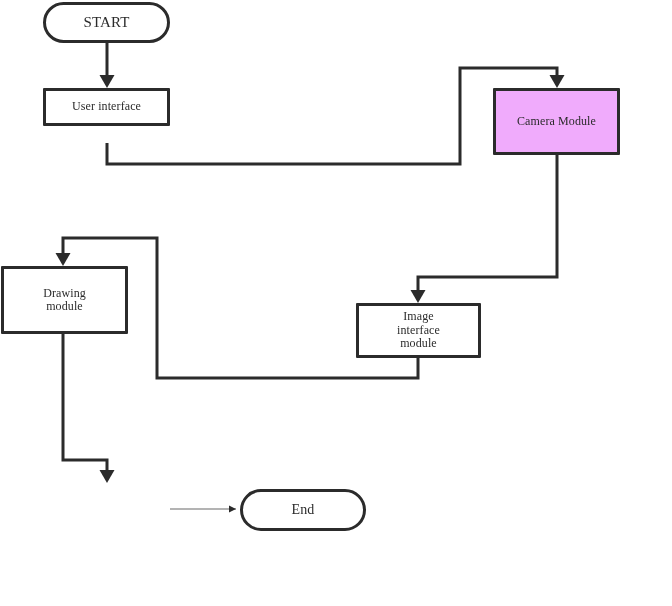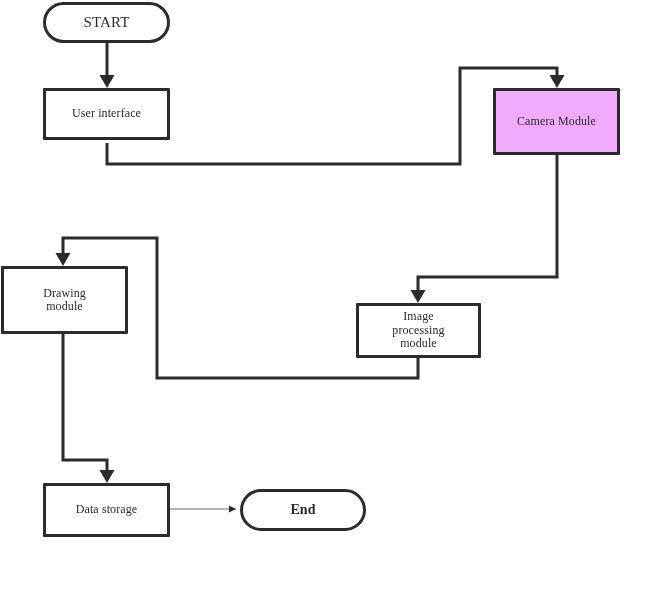--- a/index.html
+++ b/index.html
@@ -68,34 +68,31 @@
       <path d="M418 358 L418 378 L157 378 L157 238 L63 238 L63 262" fill="none" stroke="#2b2b2b" stroke-width="3" stroke-linejoin="miter" stroke-linecap="butt"></path>
       <polygon points="63,266 55.5,253 70.5,253" fill="#2b2b2b"></polygon>
       <path d="M63 321 L63 460 L107 460 L107 479" fill="none" stroke="#2b2b2b" stroke-width="3" stroke-linejoin="miter" stroke-linecap="butt"></path>
       <polygon points="107,483 99.5,470 114.5,470" fill="#2b2b2b"></polygon>
       <path d="M170 509 L236 509" fill="none" stroke="#9a9a9a" stroke-width="1.6" stroke-linejoin="miter" stroke-linecap="butt"></path>
       <polygon points="236,509 229,512.4 229,505.6" fill="#2b2b2b"></polygon>
     </svg>
 <div class="node node-terminal" style="left: 43px; top: 2px; width: 127px; height: 41px; font-size: 15px; border-color: rgb(43, 43, 43); border-width: 3px; background: rgb(255, 255, 255); color: rgb(43, 43, 43);">
       <span class="node-label">START</span>
     </div>
-    <div class="node node-rect" style="left: 43px; top: 88px; width: 127px; height: 52px; font-size: 12px; border-color: rgb(43, 43, 43); border-width: 3px; background: rgb(255, 255, 255); color: rgb(43, 43, 43);">
+    <div class="node node-rect" style="left: 43px; top: 88px; width: 127px; height: 38px; font-size: 12px; border-color: rgb(43, 43, 43); border-width: 3px; background: rgb(255, 255, 255); color: rgb(43, 43, 43);">
       <span class="node-label">User interface</span>
     </div>
     <div class="node node-rect" style="left: 493px; top: 88px; width: 127px; height: 67px; font-size: 12px; border-color: rgb(43, 43, 43); border-width: 3px; background: #f0abfc; color: rgb(43, 43, 43);">
       <span class="node-label">Camera Module</span>
     </div>
     <div class="node node-rect" style="left: 1px; top: 266px; width: 127px; height: 68px; font-size: 12px; border-color: rgb(43, 43, 43); border-width: 3px; background: rgb(255, 255, 255); color: rgb(43, 43, 43);">
       <span class="node-label">Drawing
 module</span>
     </div>
     <div class="node node-rect" style="left: 356px; top: 303px; width: 125px; height: 55px; font-size: 12px; border-color: rgb(43, 43, 43); border-width: 3px; background: rgb(255, 255, 255); color: rgb(43, 43, 43);">
       <span class="node-label">Image
-processing
+interface
 module</span>
     </div>
-    <div class="node node-rect" style="left: 43px; top: 483px; width: 127px; height: 54px; font-size: 12px; border-color: rgb(43, 43, 43); border-width: 3px; background: rgb(255, 255, 255); color: rgb(43, 43, 43);">
-      <span class="node-label">Data storage</span>
-    </div>
-    <div class="node node-terminal" style="left: 240px; top: 489px; width: 126px; height: 42px; font-size: 14px; border-color: rgb(43, 43, 43); border-width: 3px; background: rgb(255, 255, 255); color: rgb(43, 43, 43); font-weight: bold;">
+    <div class="node node-terminal" style="left: 240px; top: 489px; width: 126px; height: 42px; font-size: 14px; border-color: rgb(43, 43, 43); border-width: 3px; background: rgb(255, 255, 255); color: rgb(43, 43, 43);">
       <span class="node-label">End</span>
     </div>
   </div>
 
 </body></html>

